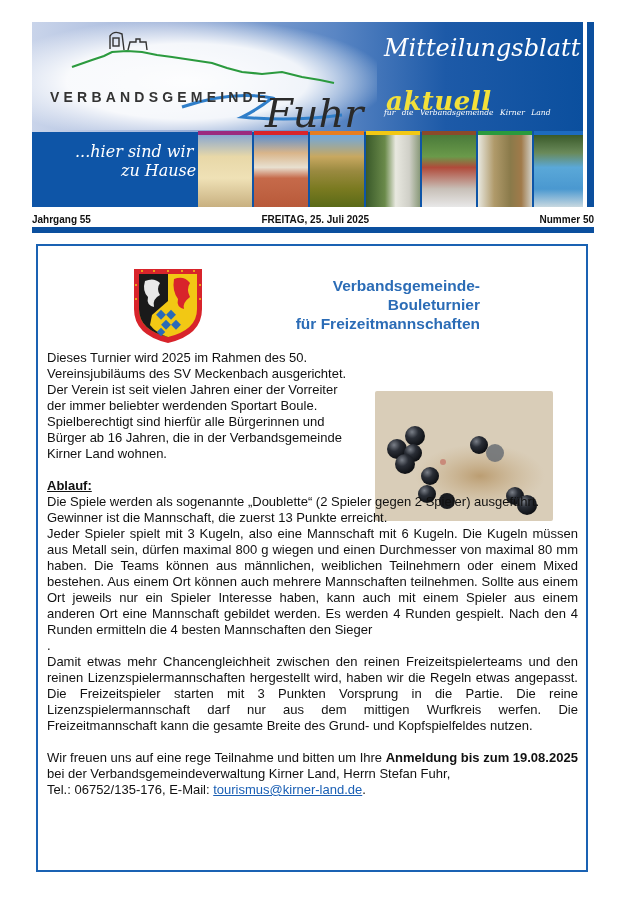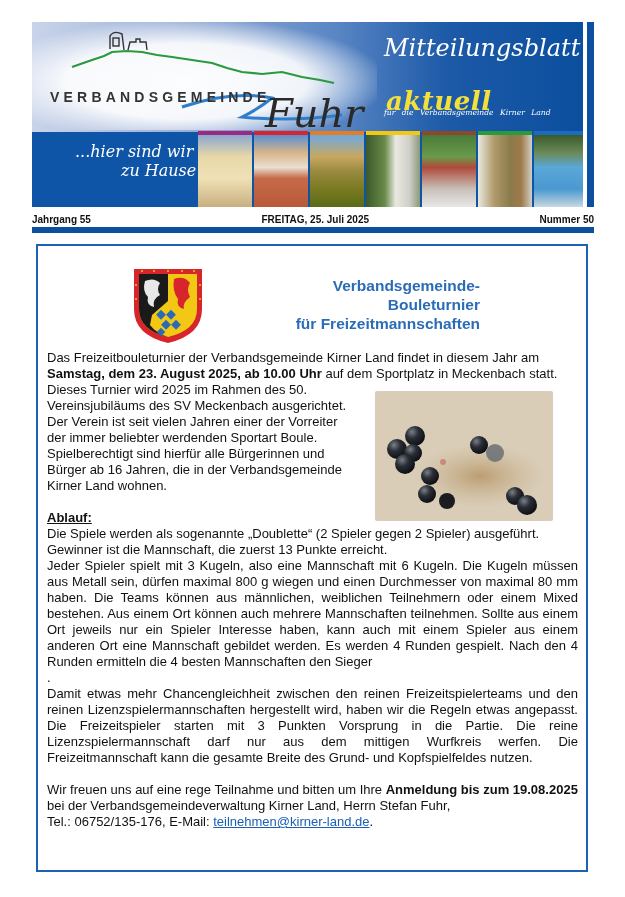--- a/index.html
+++ b/index.html
@@ -151,25 +151,24 @@
     <circle cx="72" cy="110" r="8" fill="#1a1c20"></circle>
     <circle cx="104" cy="54" r="9" fill="url(#ball)"></circle>
     <circle cx="120" cy="62" r="9" fill="#6a6e74" opacity="0.85"></circle>
     <circle cx="140" cy="105" r="9" fill="url(#ball)"></circle>
     <circle cx="152" cy="114" r="10" fill="url(#ball)"></circle>
     <circle cx="68" cy="71" r="3" fill="#c98a7a"></circle>
   </svg>
 </div>
 
 <div class="body">
-  <p><span>Das Freizeitbouleturnier der Verbandsgemeinde Kirner Land findet in diesem Jahr am </span><b>Samstag, dem 23. August 2025, ab 10.00 Uhr</b><span> auf dem Sportplatz in Meckenbach statt.</span></p>
   <p class="narrow">Dieses Turnier wird 2025 im Rahmen des 50. Vereinsjubiläums des SV Meckenbach ausgerichtet. Der Verein ist seit vielen Jahren einer der Vorreiter der immer beliebter werdenden Sportart Boule. Spielberechtigt sind hierfür alle Bürgerinnen und Bürger ab 16 Jahren, die in der Verbandsgemeinde Kirner Land wohnen.</p>
   <div class="spacer"></div>
   <p class="ablauf">Ablauf:</p>
   <p>Die Spiele werden als sogenannte „Doublette“ (2 Spieler gegen 2 Spieler) ausgeführt.</p>
   <p>Gewinner ist die Mannschaft, die zuerst 13 Punkte erreicht.</p>
   <p class="just">Jeder Spieler spielt mit 3 Kugeln, also eine Mannschaft mit 6 Kugeln. Die Kugeln müssen aus Metall sein, dürfen maximal 800 g wiegen und einen Durchmesser von maximal 80 mm haben. Die Teams können aus männlichen, weiblichen Teilnehmern oder einem Mixed bestehen. Aus einem Ort können auch mehrere Mannschaften teilnehmen. Sollte aus einem Ort jeweils nur ein Spieler Interesse haben, kann auch mit einem Spieler aus einem anderen Ort eine Mannschaft gebildet werden. Es werden 4 Runden gespielt. Nach den 4 Runden ermitteln die 4 besten Mannschaften den Sieger</p>
   <p>.</p>
   <p class="just">Damit etwas mehr Chancengleichheit zwischen den reinen Freizeitspielerteams und den reinen Lizenzspielermannschaften hergestellt wird, haben wir die Regeln etwas angepasst. Die Freizeitspieler starten mit 3 Punkten Vorsprung in die Partie.  Die reine Lizenzspielermannschaft darf nur aus dem mittigen Wurfkreis werfen. Die Freizeitmannschaft kann die gesamte Breite des Grund- und Kopfspielfeldes nutzen.</p>
   <div class="spacer"></div>
   <p><span>Wir freuen uns auf eine rege Teilnahme und bitten um Ihre </span><b>Anmeldung bis zum 19.08.2025</b><span> bei der Verbandsgemeindeverwaltung Kirner Land, Herrn Stefan Fuhr,</span></p>
-  <p><span>Tel.: 06752/135-176, E-Mail: </span><a class="link">teilnehmen@kirner-land.de</a><span>.</span></p>
+  <p><span>Tel.: 06752/135-176, E-Mail: </span><a class="link">tourismus@kirner-land.de</a><span>.</span></p>
 </div>
 
 </body></html>

